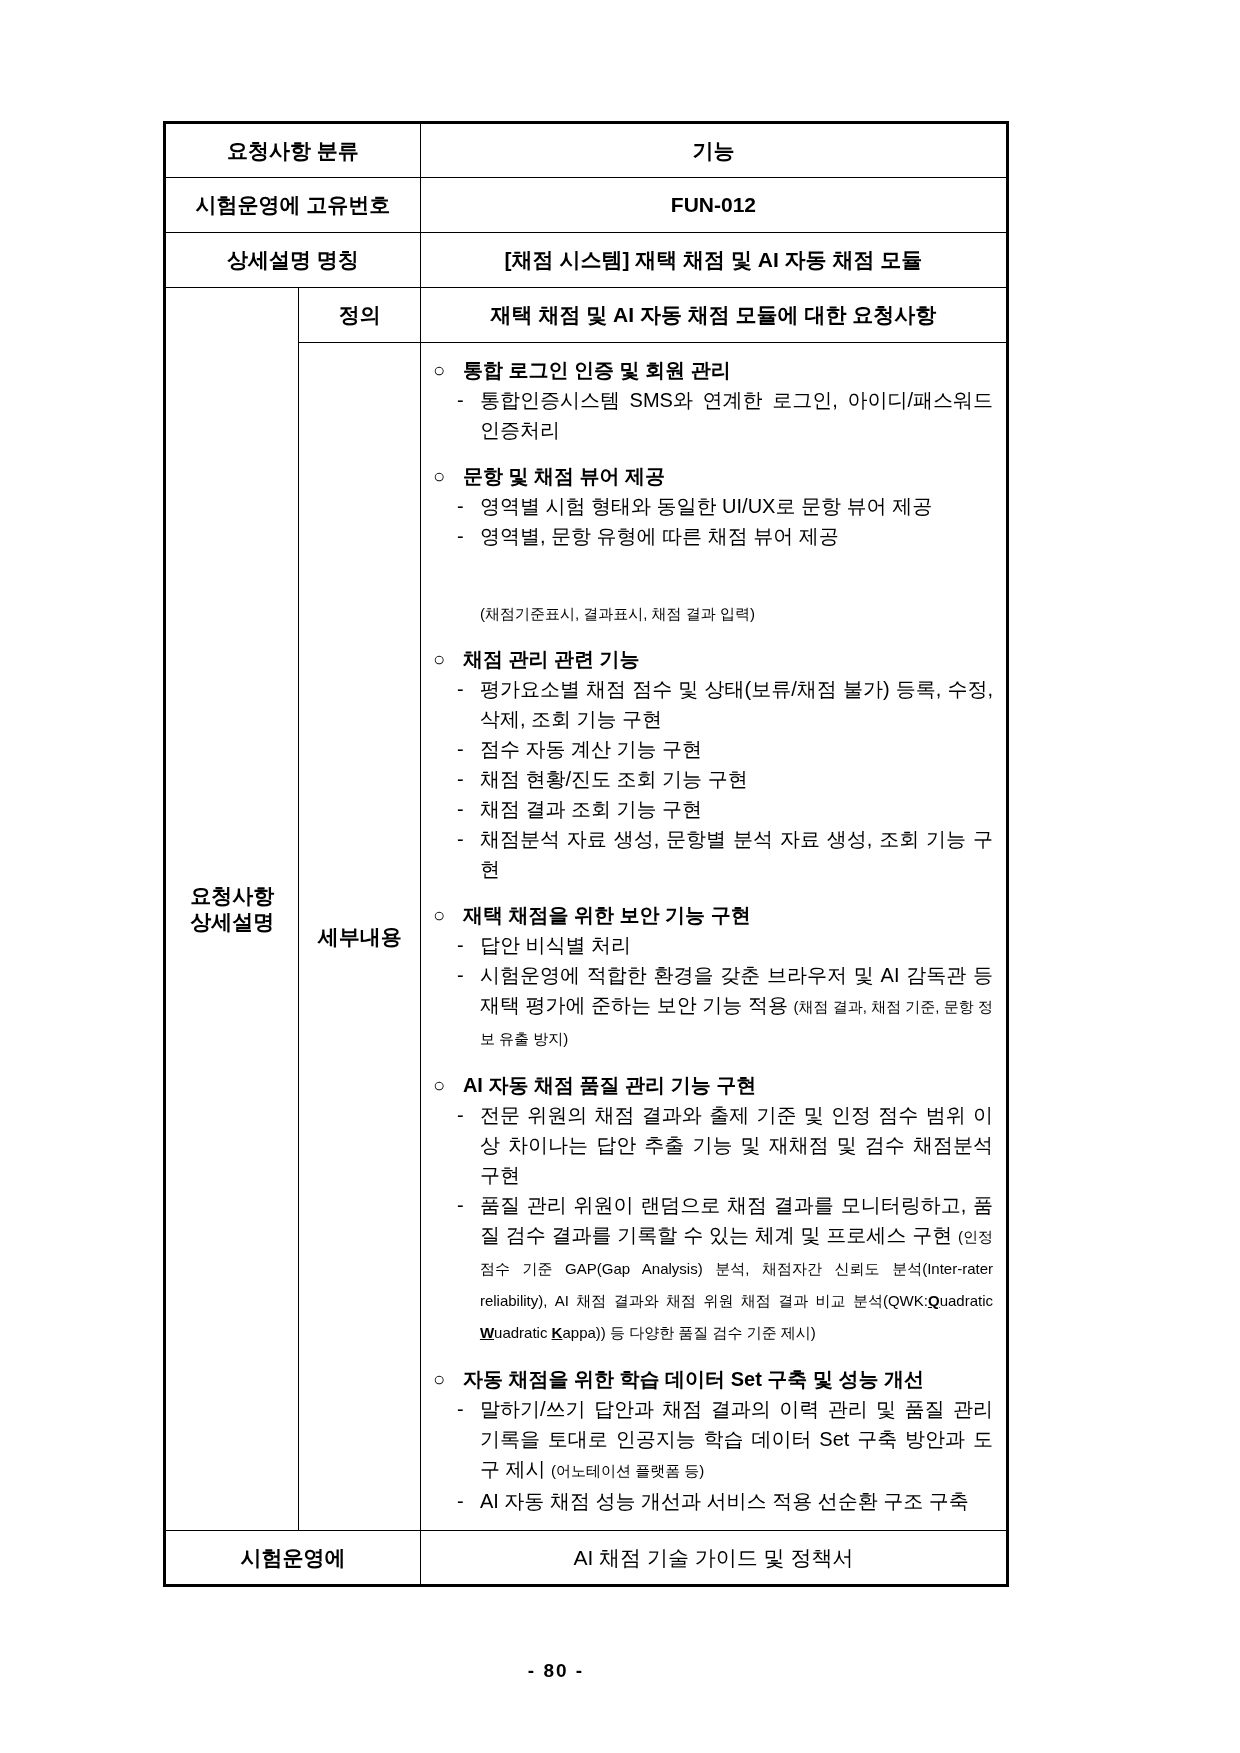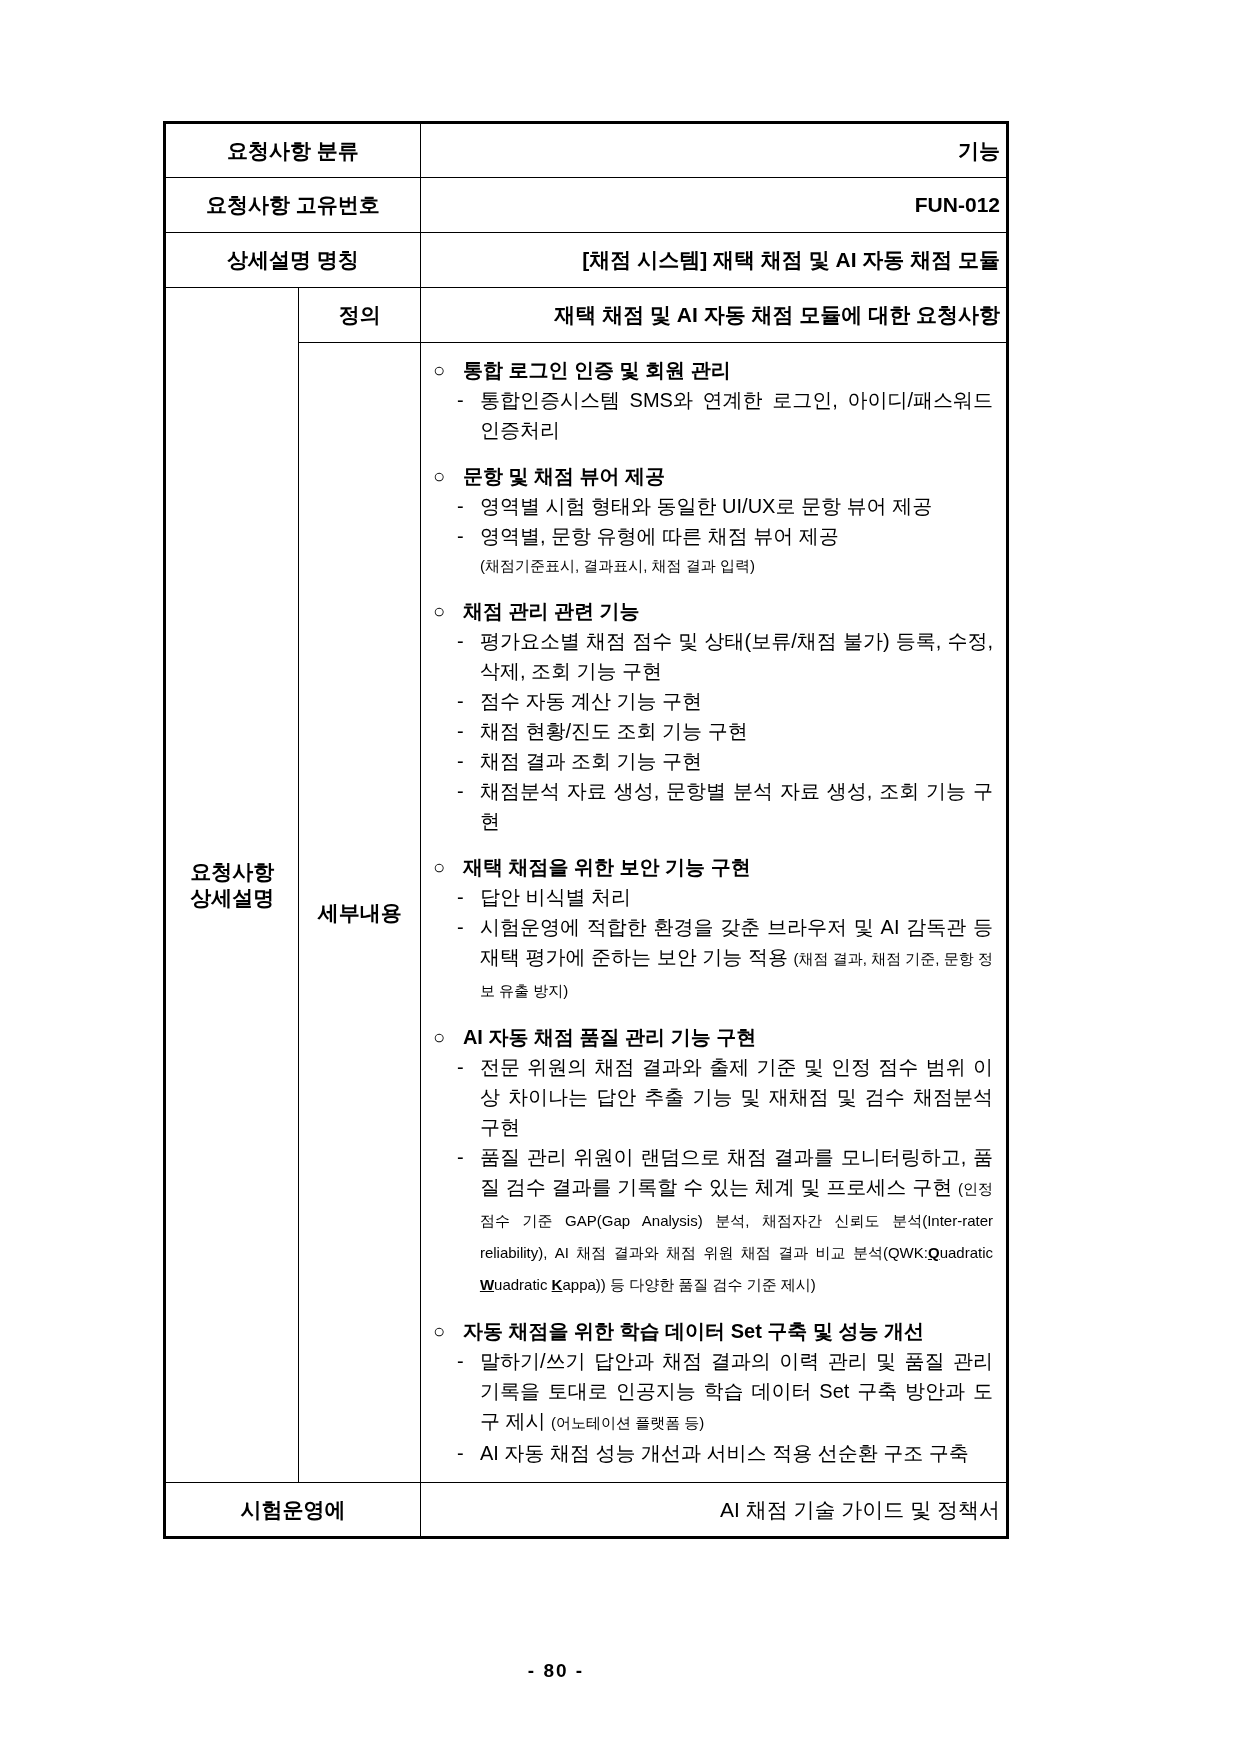--- a/index.html
+++ b/index.html
@@ -35,22 +35,22 @@
   .label-cell {
     font-weight: bold;
     font-size: 21px;
     text-align: center;
     padding: 4px 18px;
     line-height: 26px;
   }
   .value-cell {
     font-size: 21px;
     font-weight: bold;
-    text-align: right;
-    padding: 4px 6px;
+    text-align: center;
+    padding: 4px 14px;
   }
   .value-cell.regular { font-weight: normal; }
   .content-cell {
     vertical-align: top;
     padding: 12px 13px 14px 12px;
     font-size: 20px;
     line-height: 30px;
   }
   .section { margin-top: 16px; }
   .section:first-child { margin-top: 0; }
@@ -72,20 +72,21 @@
     width: 23px;
   }
   .item-text { flex: 1; }
   .small-inline {
     font-size: 15px;
   }
   .sub-note {
     font-size: 15px;
     line-height: 29px;
     text-align: left;
+    margin-top: 48px;
   }
   .ul {
     text-decoration: underline;
     font-weight: bold;
   }
   .page-number {
     position: absolute;
     left: 0;
     top: 1660px;
     width: 100%;
@@ -107,21 +108,21 @@
       <col style="width:585px">
     </colgroup>
 
     <tbody>
         <tr class="h55">
       <td colspan="2" class="label-cell">요청사항 분류</td>
       <td class="value-cell">기능</td>
     </tr>
 
     <tr class="h55">
-      <td colspan="2" class="label-cell">요청사항 고유번호</td>
+      <td colspan="2" class="label-cell">시험운영에 고유번호</td>
       <td class="value-cell">FUN-012</td>
     </tr>
 
     <tr class="h55">
       <td colspan="2" class="label-cell">상세설명 명칭</td>
       <td class="value-cell">[채점 시스템] 재택 채점 및 AI 자동 채점 모듈</td>
     </tr>
 
     <tr class="h55">
       <td rowspan="2" class="label-cell">요청사항 상세설명</td>

